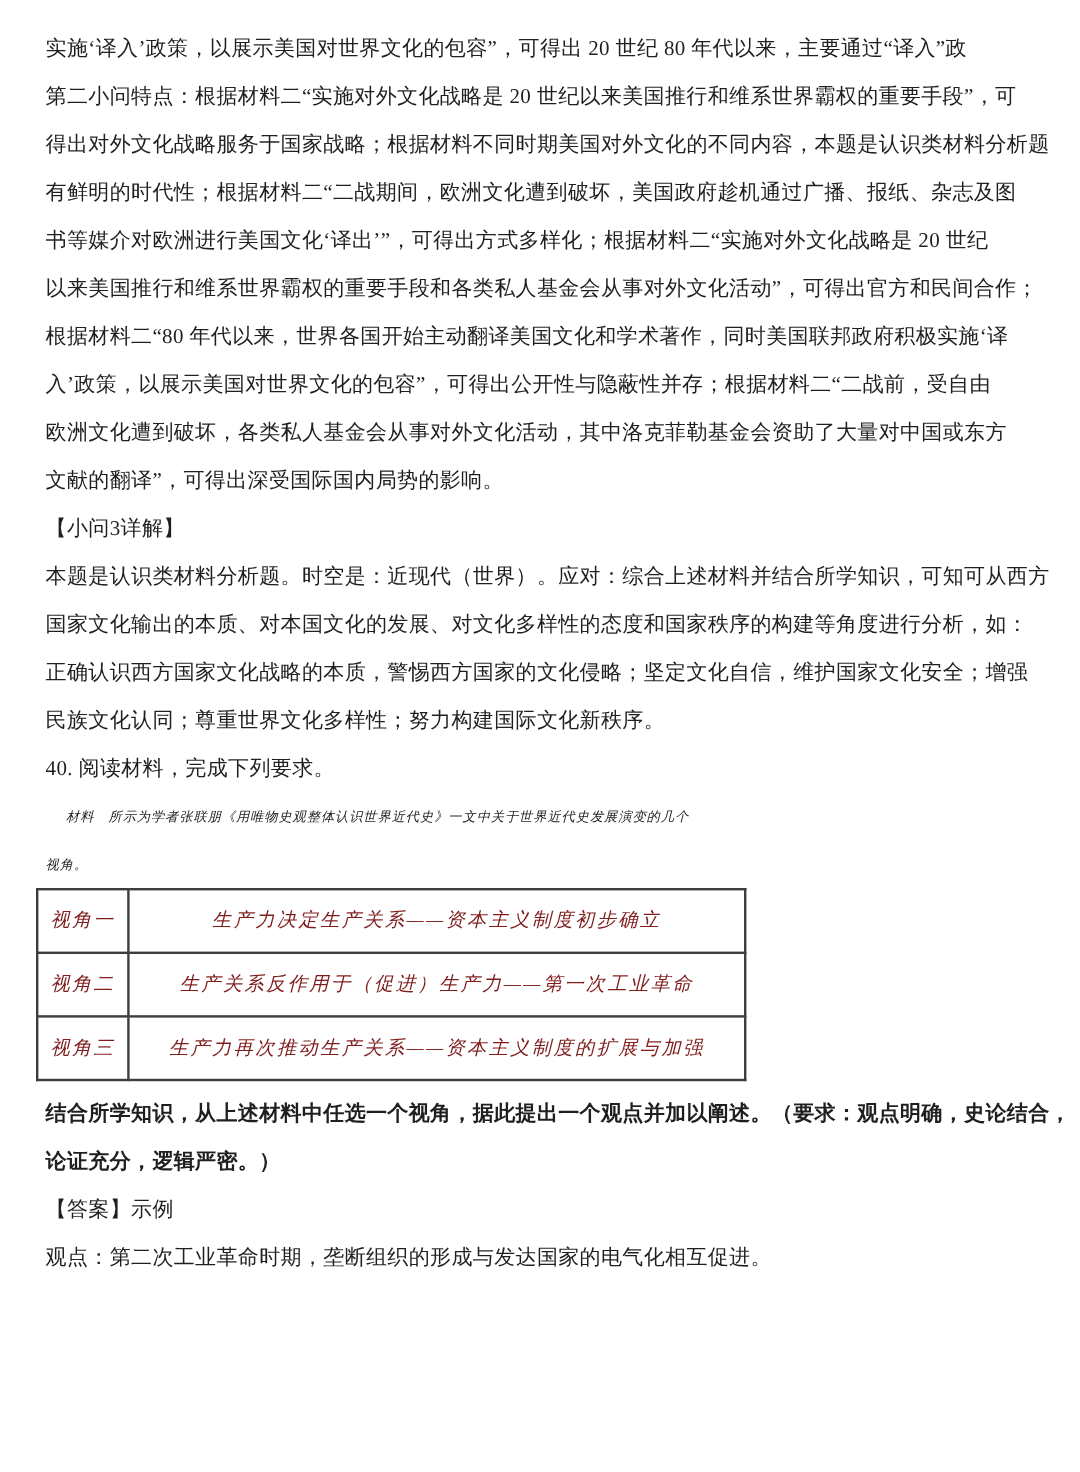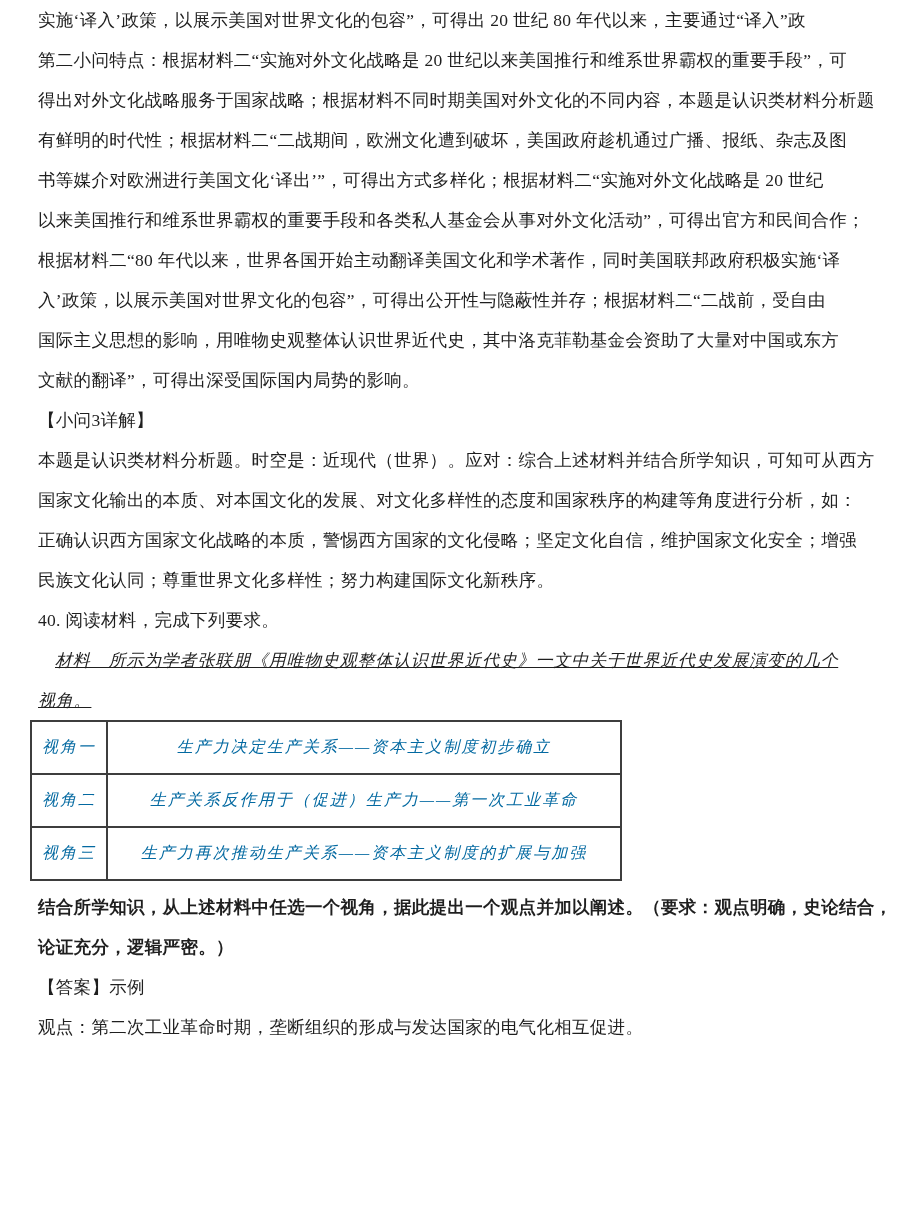--- a/index.html
+++ b/index.html
@@ -7,73 +7,72 @@
     width: 900px;
     background: #ffffff;
   }
   body {
     height: 1227px;
     overflow: hidden;
     font-family: "Liberation Serif", "DejaVu Serif", serif;
     color: #1f1f1f;
   }
   .doc {
-    padding: 0 28px 0 38px;
+    padding: 20px 28px 0 38px;
     width: 900px;
   }
   .line {
     height: 40px;
     display: flex;
     align-items: center;
     white-space: nowrap;
     font-size: 17.5px;
     letter-spacing: 0.3px;
   }
   .kaiti {
     font-style: italic;
-    font-size: 17px;
+    font-size: 11px;
     letter-spacing: 0.8px;
-    text-decoration: underline;
   }
   .indent1 { padding-left: 17px; }
   table.viewpoints {
     border-collapse: collapse;
     margin-left: -8px;
     table-layout: fixed;
     width: 540px;
   }
   table.viewpoints td {
     border: 2px solid #3d3d3d;
     height: 53px;
     text-align: center;
     vertical-align: middle;
     font-style: italic;
     font-size: 16px;
     letter-spacing: 2px;
-    color: #0369a1;
+    color: #7f1d1d;
   }
   td.label-cell { width: 76px; }
   td.content-cell { width: 514px; padding: 0 6px; }
   .closing-block { margin-top: 6px; font-weight: bold; }
 </style>
 </head>
 <body>
 
 <div class="doc">
 
   <div>
     <div class="line">实施‘译入’政策，以展示美国对世界文化的包容”，可得出 20 世纪 80 年代以来，主要通过“译入”政</div>
     <div class="line">第二小问特点：根据材料二“实施对外文化战略是 20 世纪以来美国推行和维系世界霸权的重要手段”，可</div>
     <div class="line">得出对外文化战略服务于国家战略；根据材料不同时期美国对外文化的不同内容，本题是认识类材料分析题</div>
     <div class="line">有鲜明的时代性；根据材料二“二战期间，欧洲文化遭到破坏，美国政府趁机通过广播、报纸、杂志及图</div>
     <div class="line">书等媒介对欧洲进行美国文化‘译出’”，可得出方式多样化；根据材料二“实施对外文化战略是 20 世纪</div>
     <div class="line">以来美国推行和维系世界霸权的重要手段和各类私人基金会从事对外文化活动”，可得出官方和民间合作；</div>
     <div class="line">根据材料二“80 年代以来，世界各国开始主动翻译美国文化和学术著作，同时美国联邦政府积极实施‘译</div>
     <div class="line">入’政策，以展示美国对世界文化的包容”，可得出公开性与隐蔽性并存；根据材料二“二战前，受自由</div>
-    <div class="line">国际主义思想的影响，用唯物史观整体认识世界近代史，其中洛克菲勒基金会资助了大量对中国或东方</div>
+    <div class="line">欧洲文化遭到破坏，各类私人基金会从事对外文化活动，其中洛克菲勒基金会资助了大量对中国或东方</div>
     <div class="line">文献的翻译”，可得出深受国际国内局势的影响。</div>
   </div>
 
   <div class="line">【小问3详解】</div>
   <div>
     <div class="line">本题是认识类材料分析题。时空是：近现代（世界）。应对：综合上述材料并结合所学知识，可知可从西方</div>
     <div class="line">国家文化输出的本质、对本国文化的发展、对文化多样性的态度和国家秩序的构建等角度进行分析，如：</div>
     <div class="line">正确认识西方国家文化战略的本质，警惕西方国家的文化侵略；坚定文化自信，维护国家文化安全；增强</div>
     <div class="line">民族文化认同；尊重世界文化多样性；努力构建国际文化新秩序。</div>
   </div>

